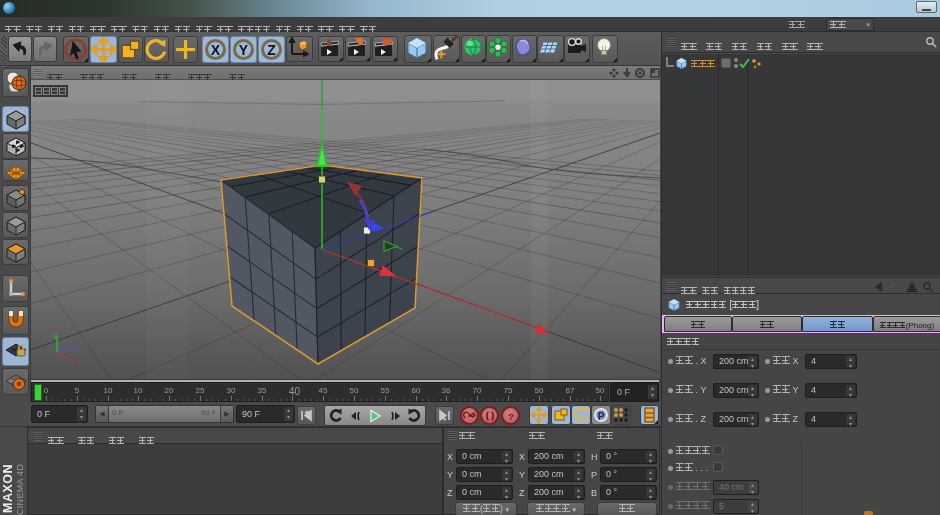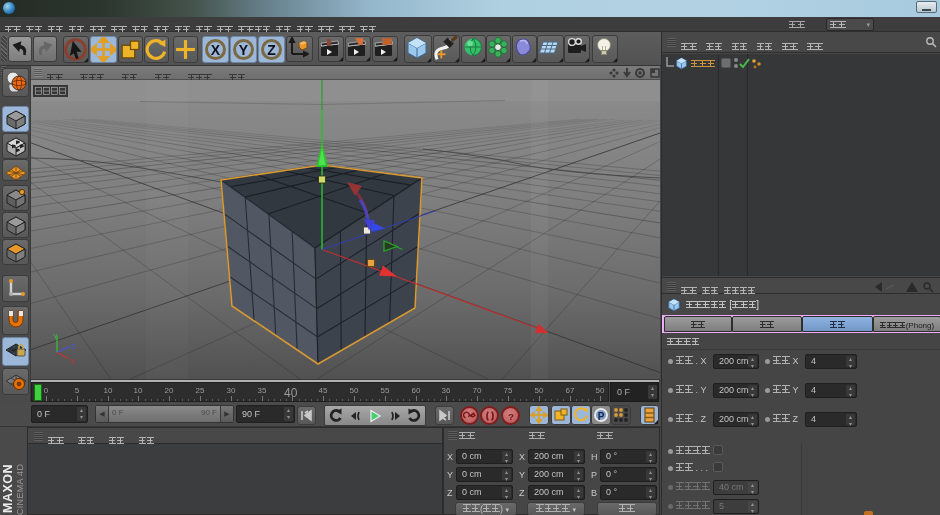--- a/index.html
+++ b/index.html
@@ -426,21 +426,21 @@
     <div class="abs" style="left:205px;top:16px;width:1px;height:3px;background:#5a5a5a"></div>
     <div class="abs" style="left:211px;top:16px;width:1px;height:3px;background:#5a5a5a"></div>
     <div class="abs" style="left:217px;top:16px;width:1px;height:3px;background:#5a5a5a"></div>
     <div class="abs" style="left:223px;top:16px;width:1px;height:3px;background:#5a5a5a"></div>
     <div class="abs" style="left:222px;top:3px;width:16px;text-align:center;font-size:8px;color:#9a9a9a">35</div>
     <div class="abs" style="left:230px;top:13px;width:1px;height:6px;background:#777"></div>
     <div class="abs" style="left:236px;top:16px;width:1px;height:3px;background:#5a5a5a"></div>
     <div class="abs" style="left:242px;top:16px;width:1px;height:3px;background:#5a5a5a"></div>
     <div class="abs" style="left:248px;top:16px;width:1px;height:3px;background:#5a5a5a"></div>
     <div class="abs" style="left:254px;top:16px;width:1px;height:3px;background:#5a5a5a"></div>
-    <div class="abs" style="left:252px;top:3px;width:16px;text-align:left;font-size:12px;color:#9a9a9a">40</div>
+    <div class="abs" style="left:252px;top:3px;width:16px;text-align:right;font-size:10px;color:#9a9a9a">40</div>
     <div class="abs" style="left:260px;top:13px;width:1px;height:6px;background:#777"></div>
     <div class="abs" style="left:267px;top:16px;width:1px;height:3px;background:#5a5a5a"></div>
     <div class="abs" style="left:273px;top:16px;width:1px;height:3px;background:#5a5a5a"></div>
     <div class="abs" style="left:279px;top:16px;width:1px;height:3px;background:#5a5a5a"></div>
     <div class="abs" style="left:285px;top:16px;width:1px;height:3px;background:#5a5a5a"></div>
     <div class="abs" style="left:283px;top:3px;width:16px;text-align:center;font-size:8px;color:#9a9a9a">45</div>
     <div class="abs" style="left:291px;top:13px;width:1px;height:6px;background:#777"></div>
     <div class="abs" style="left:297px;top:16px;width:1px;height:3px;background:#5a5a5a"></div>
     <div class="abs" style="left:304px;top:16px;width:1px;height:3px;background:#5a5a5a"></div>
     <div class="abs" style="left:310px;top:16px;width:1px;height:3px;background:#5a5a5a"></div>

